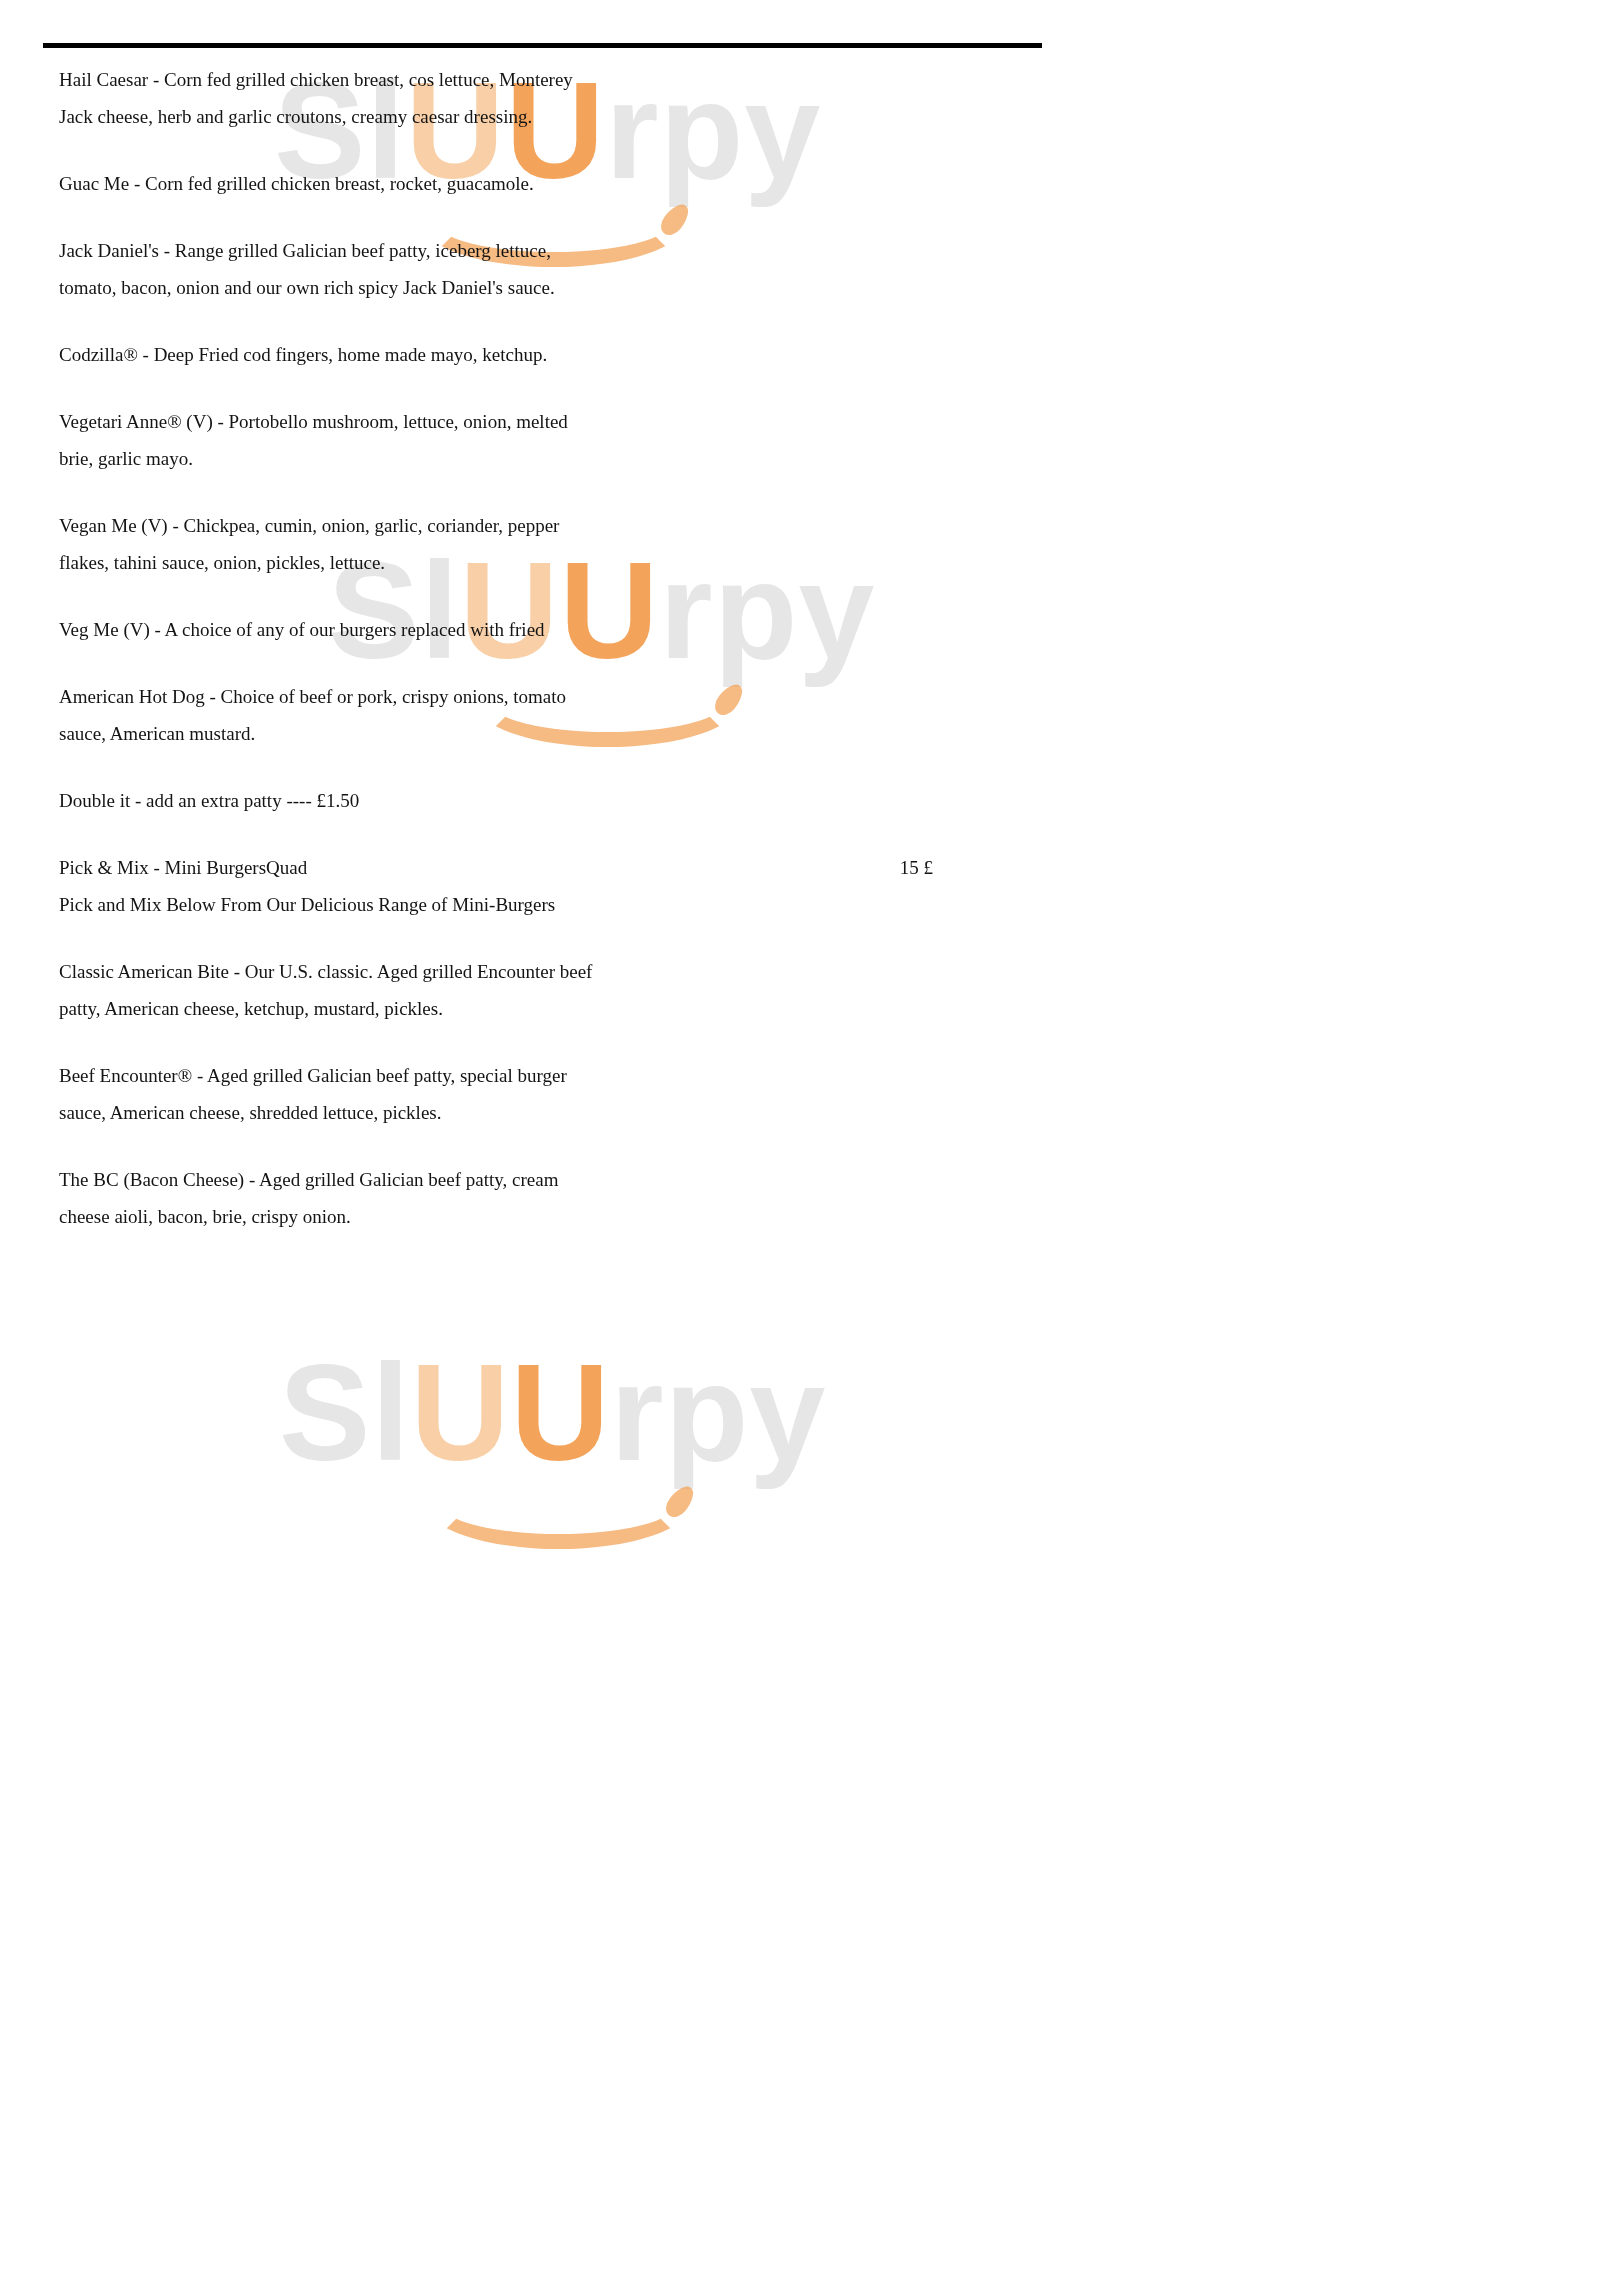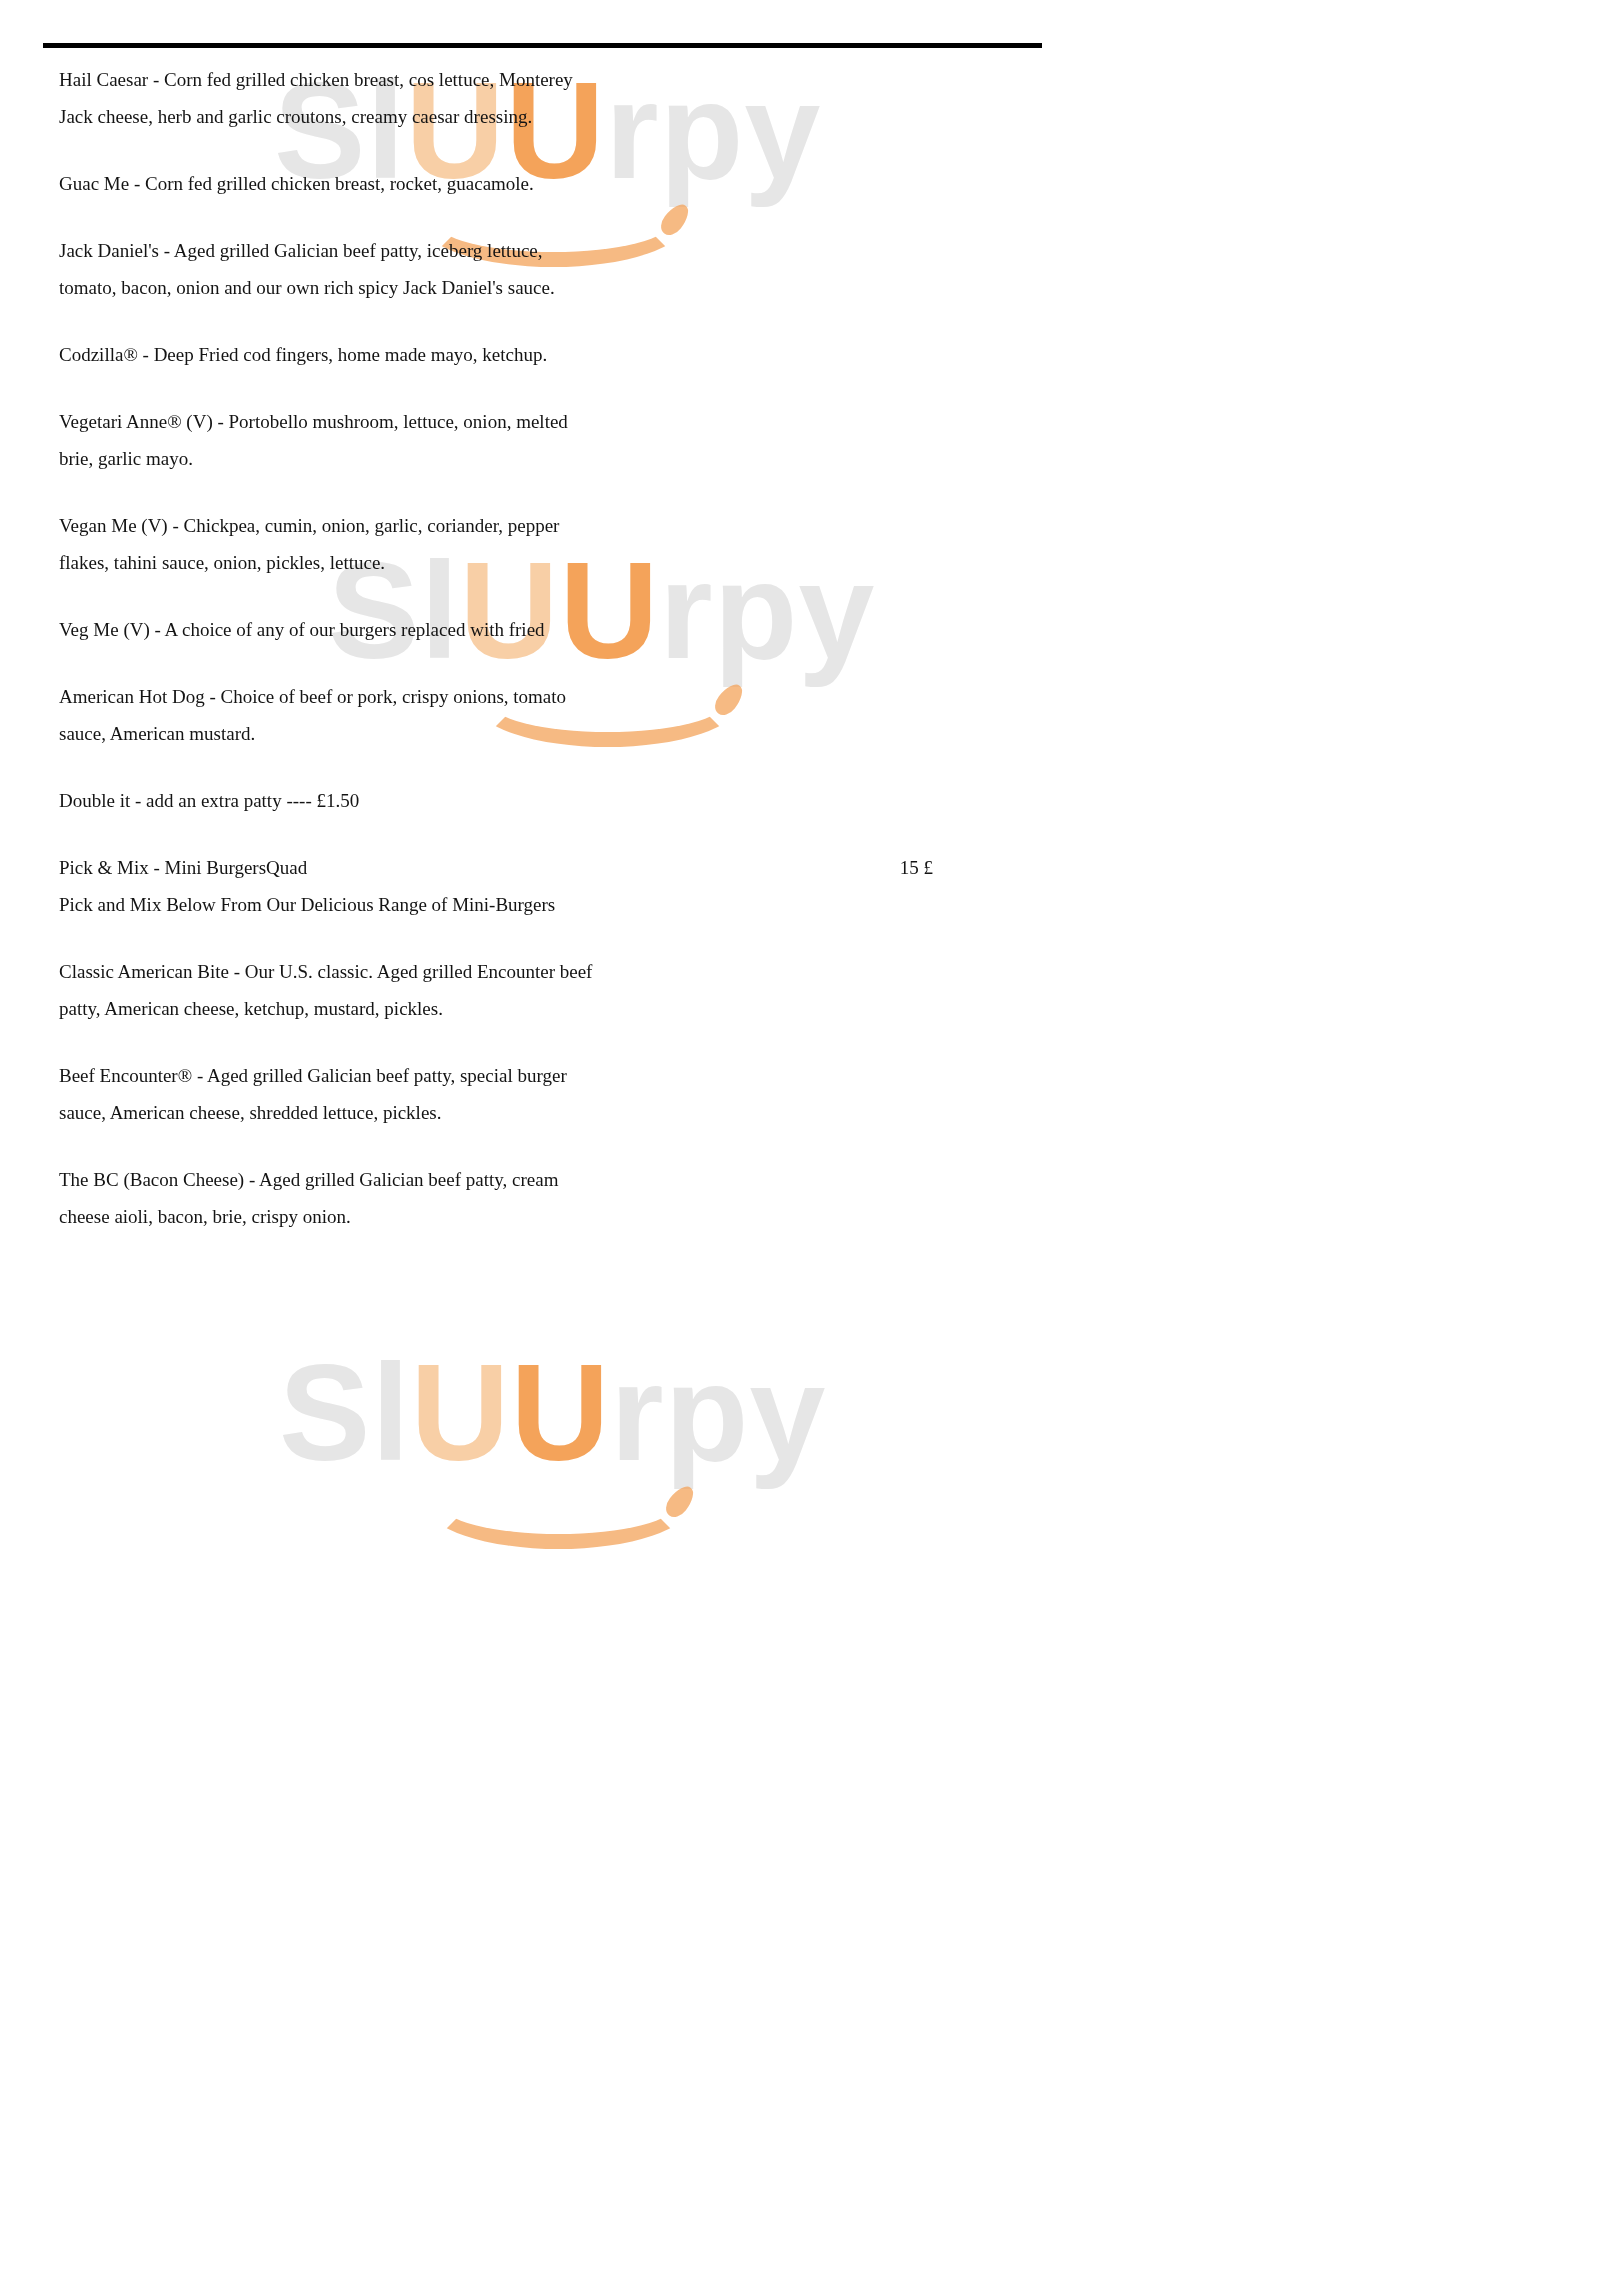--- a/index.html
+++ b/index.html
@@ -113,21 +113,21 @@
     <div class="item">
       <div class="line">Hail Caesar - Corn fed grilled chicken breast, cos lettuce, Monterey</div>
       <div class="line">Jack cheese, herb and garlic croutons, creamy caesar dressing.</div>
     </div>
 
     <div class="item">
       <div class="line">Guac Me - Corn fed grilled chicken breast, rocket, guacamole.</div>
     </div>
 
     <div class="item">
-      <div class="line">Jack Daniel's - Aged grilled Galician beef patty, iceberg lettuce,</div>
+      <div class="line">Jack Daniel's - Range grilled Galician beef patty, iceberg lettuce,</div>
       <div class="line">tomato, bacon, onion and our own rich spicy Jack Daniel's sauce.</div>
     </div>
 
     <div class="item">
       <div class="line">Codzilla® - Deep Fried cod fingers, home made mayo, ketchup.</div>
     </div>
 
     <div class="item">
       <div class="line">Vegetari Anne® (V) - Portobello mushroom, lettuce, onion, melted</div>
       <div class="line">brie, garlic mayo.</div>

